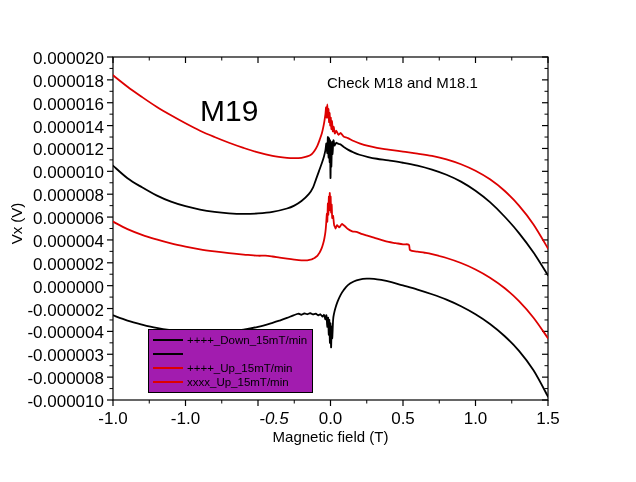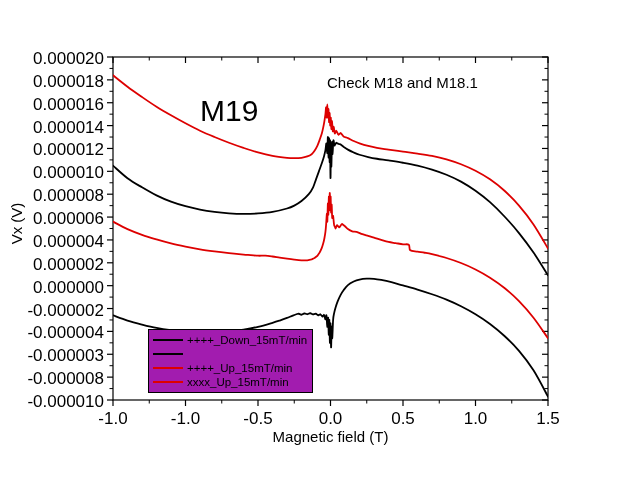--- a/index.html
+++ b/index.html
@@ -205,21 +205,21 @@
     <div class="tick-text ytick" style="top: 231.933px;">0.000004</div>
     <div class="tick-text ytick" style="top: 254.8px;">0.000002</div>
     <div class="tick-text ytick" style="top: 277.667px;">0.000000</div>
     <div class="tick-text ytick" style="top: 300.533px;">-0.000002</div>
     <div class="tick-text ytick" style="top: 323.4px;">-0.000004</div>
     <div class="tick-text ytick" style="top: 346.267px;">-0.000003</div>
     <div class="tick-text ytick" style="top: 369.133px;">-0.000008</div>
     <div class="tick-text ytick" style="top: 392px;">-0.000010</div>
     <div class="tick-text xtick" style="left: 83px; top: 409px;">-1.0</div>
     <div class="tick-text xtick" style="left: 155.5px; top: 409px;">-1.0</div>
-    <div class="tick-text xtick" style="left: 228px; top: 409px;">-0.5</div>
+    <div class="tick-text xtick" style="left: 244px; top: 409px; font-style: italic;">-0.5</div>
     <div class="tick-text xtick" style="left: 300.5px; top: 409px;">0.0</div>
     <div class="tick-text xtick" style="left: 373px; top: 409px;">0.5</div>
     <div class="tick-text xtick" style="left: 445.5px; top: 409px;">1.0</div>
     <div class="tick-text xtick" style="left: 518px; top: 409px;">1.5</div>
   </div>
 
 <div id="legend">
     <div class="legend-row">
       <span class="legend-swatch"></span>
       <span class="legend-text">++++_Down_15mT/min</span>

